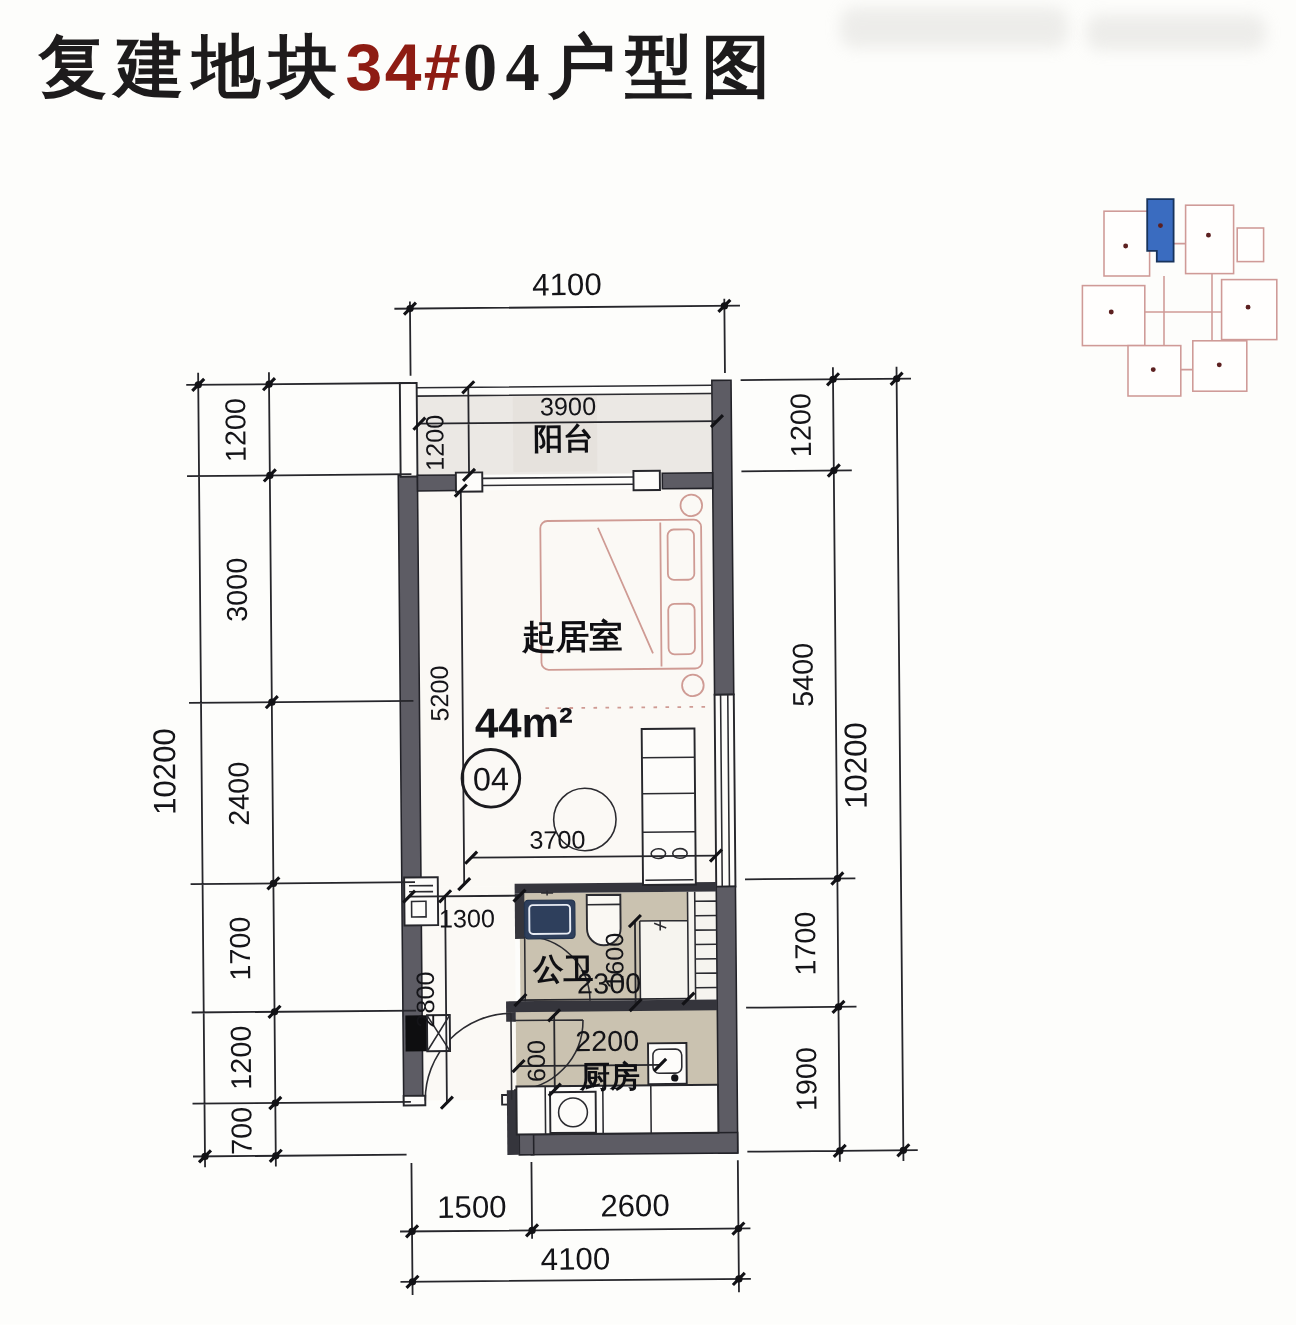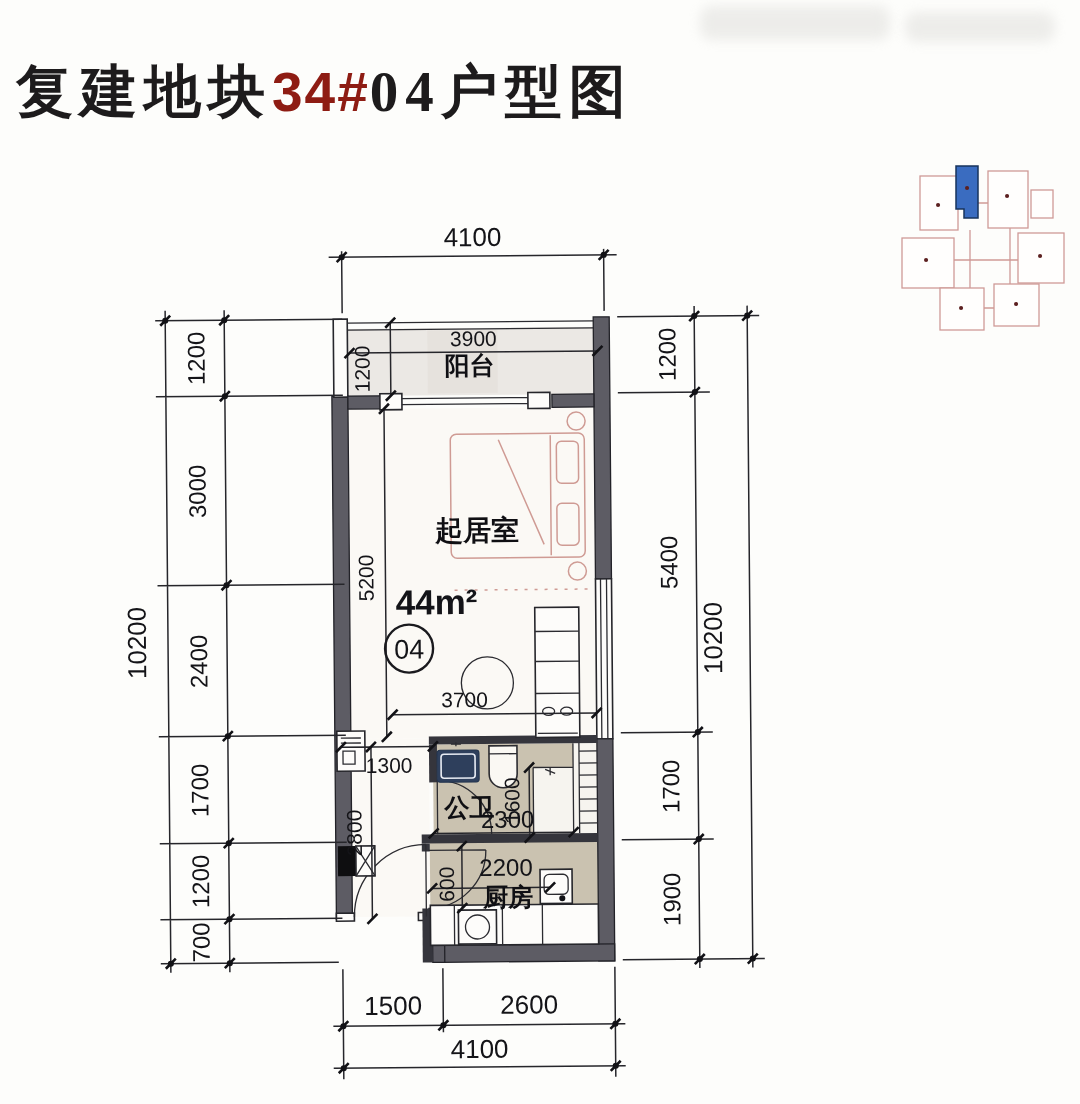--- a/index.html
+++ b/index.html
@@ -1,19 +1,19 @@
 <!DOCTYPE html>
 <html style="--accent-red: #8e1c13; --wall-dark: #5d5c64; --floor-tan: #cac2b0; --balcony-grey: #ebe8e4; --furniture-pink: #cf9b94; --sink-navy: #2e3f5c; --keyplan-pink: #cf9a97; --keyplan-blue: #3a6cc0;"><head>
 <meta charset="utf-8">
 <style>
   html,body{margin:0;padding:0;background:#ffffff;}
   .page{position:relative;width:1080px;height:1104px;background:#fdfdfb;overflow:hidden;
         font-family:"Liberation Sans",sans-serif;}
-  .title{position:absolute;left:16px;top:18px;font-family:"Liberation Serif",serif;
-         font-size:57px;color:#1d1b1c;letter-spacing:7px;white-space:nowrap;font-weight:600;margin-top:36px;}
+  .title{position:absolute;left:32px;top:18px;font-family:"Liberation Serif",serif;
+         font-size:57px;color:#1d1b1c;letter-spacing:7px;white-space:nowrap;font-weight:600;}
   .title .accent{color:var(--accent-red,#8e1c13);font-weight:700;font-family:"Liberation Sans",sans-serif;
          font-size:55px;letter-spacing:2px;}
   .smudge{position:absolute;background:#c9c8c4;opacity:.30;filter:blur(6px);border-radius:12px;}
   svg{position:absolute;left:0;top:0;}
   .keyplan{left:898px;top:148px;}
   
   .wall{fill:var(--wall-dark,#5d5c64);stroke:#222228;stroke-width:1.3;}
   .pwall{fill:#35353c;stroke:none;}
   .tan{fill:var(--floor-tan,#cac2b0);stroke:none;}
   .balc{fill:var(--balcony-grey,#ebe8e4);stroke:none;}

